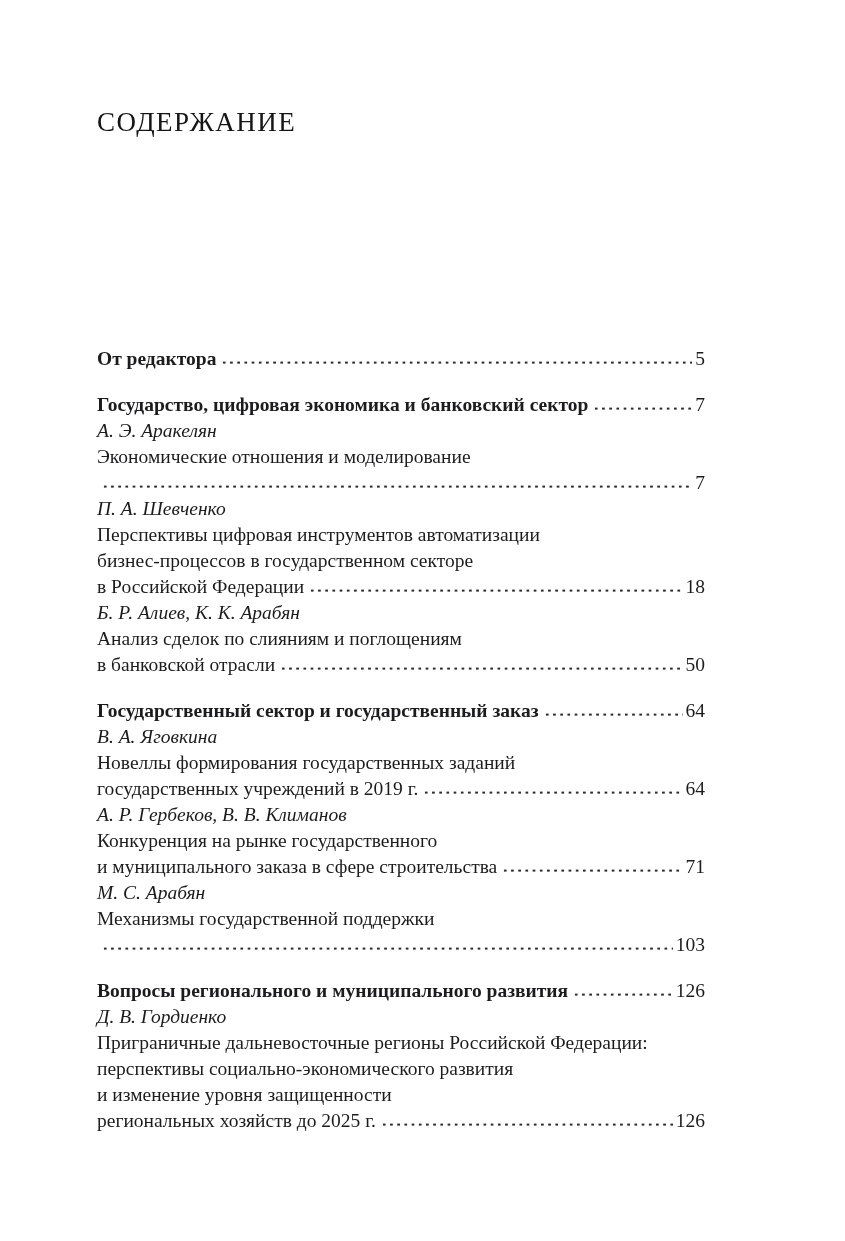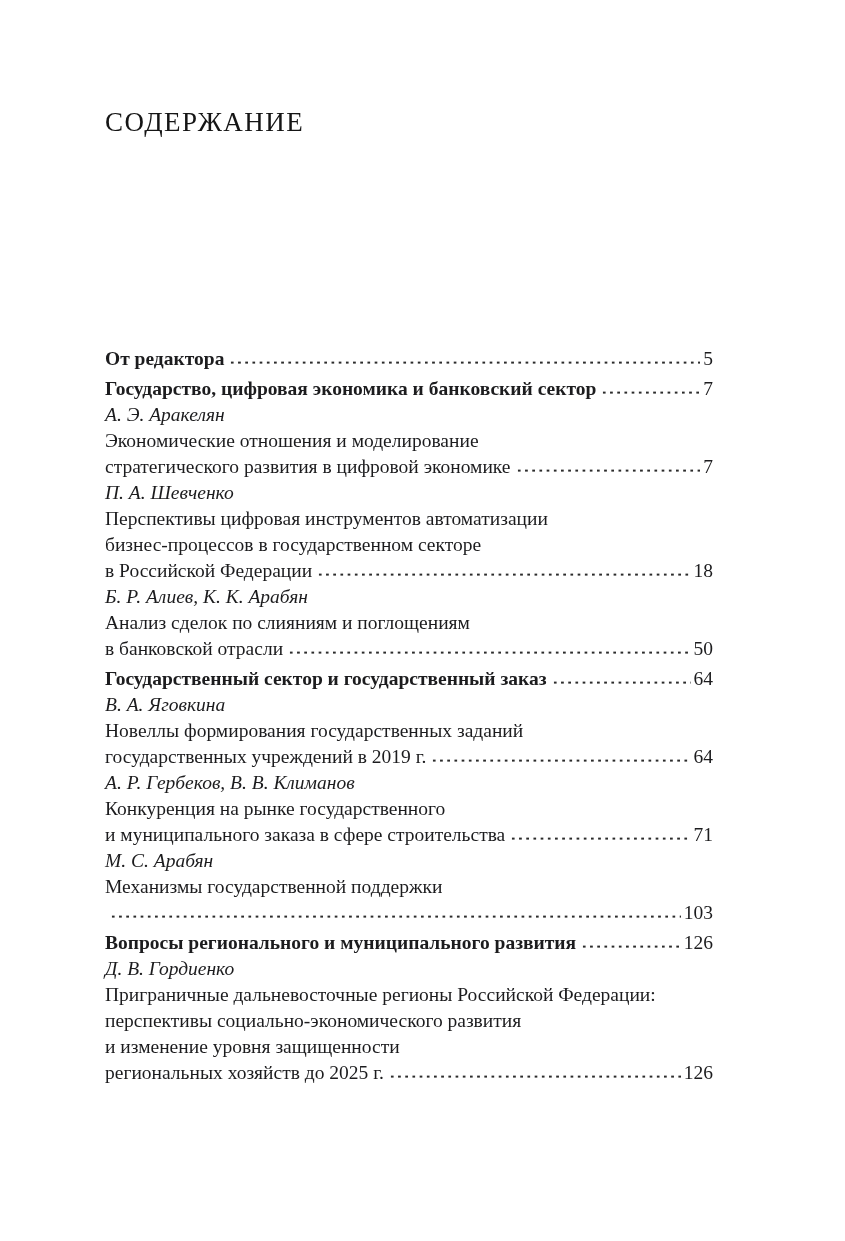--- a/index.html
+++ b/index.html
@@ -7,37 +7,37 @@
   body {
     width: 845px;
     height: 1241px;
     position: relative;
     overflow: hidden;
     font-family: "Liberation Serif", "DejaVu Serif", serif;
     color: #1c1c1e;
   }
   .page {
     position: absolute;
-    left: 105px;
+    left: 97px;
     top: 108px;
     width: 608px;
   }
   h1.doc-title {
     font-size: 27px;
     line-height: 28px;
     font-weight: 400;
     letter-spacing: 1.5px;
     color: #151515;
   }
   .toc {
     margin-top: 210px;
     font-size: 19.5px;
     line-height: 26px;
   }
-  .entry.gap { margin-top: 4px; }
+  .entry.gap { margin-top: 20px; }
   .authors {
     font-style: italic;
   }
   .line {
     display: flex;
     align-items: baseline;
   }
   .line .txt { white-space: nowrap; font-family: Liberation Serif, serif; }
   .line.bold .txt { font-weight: 700; }
   .leader {
@@ -71,21 +71,20 @@
           <span class="leader"></span>
           <span class="pg">7</span>
         </div>
       </div>
       <div class="entry">
         <div class="authors">А. Э. Аракелян</div>
         <div class="line">
           <span class="txt">Экономические отношения и моделирование</span>
         </div>
         <div class="line">
-          <span class="txt">стратегического развития в цифровой экономике</span>
           <span class="leader"></span>
           <span class="pg">7</span>
         </div>
       </div>
       <div class="entry">
         <div class="authors">П. А. Шевченко</div>
         <div class="line">
           <span class="txt">Перспективы цифровая инструментов автоматизации</span>
         </div>
         <div class="line">

